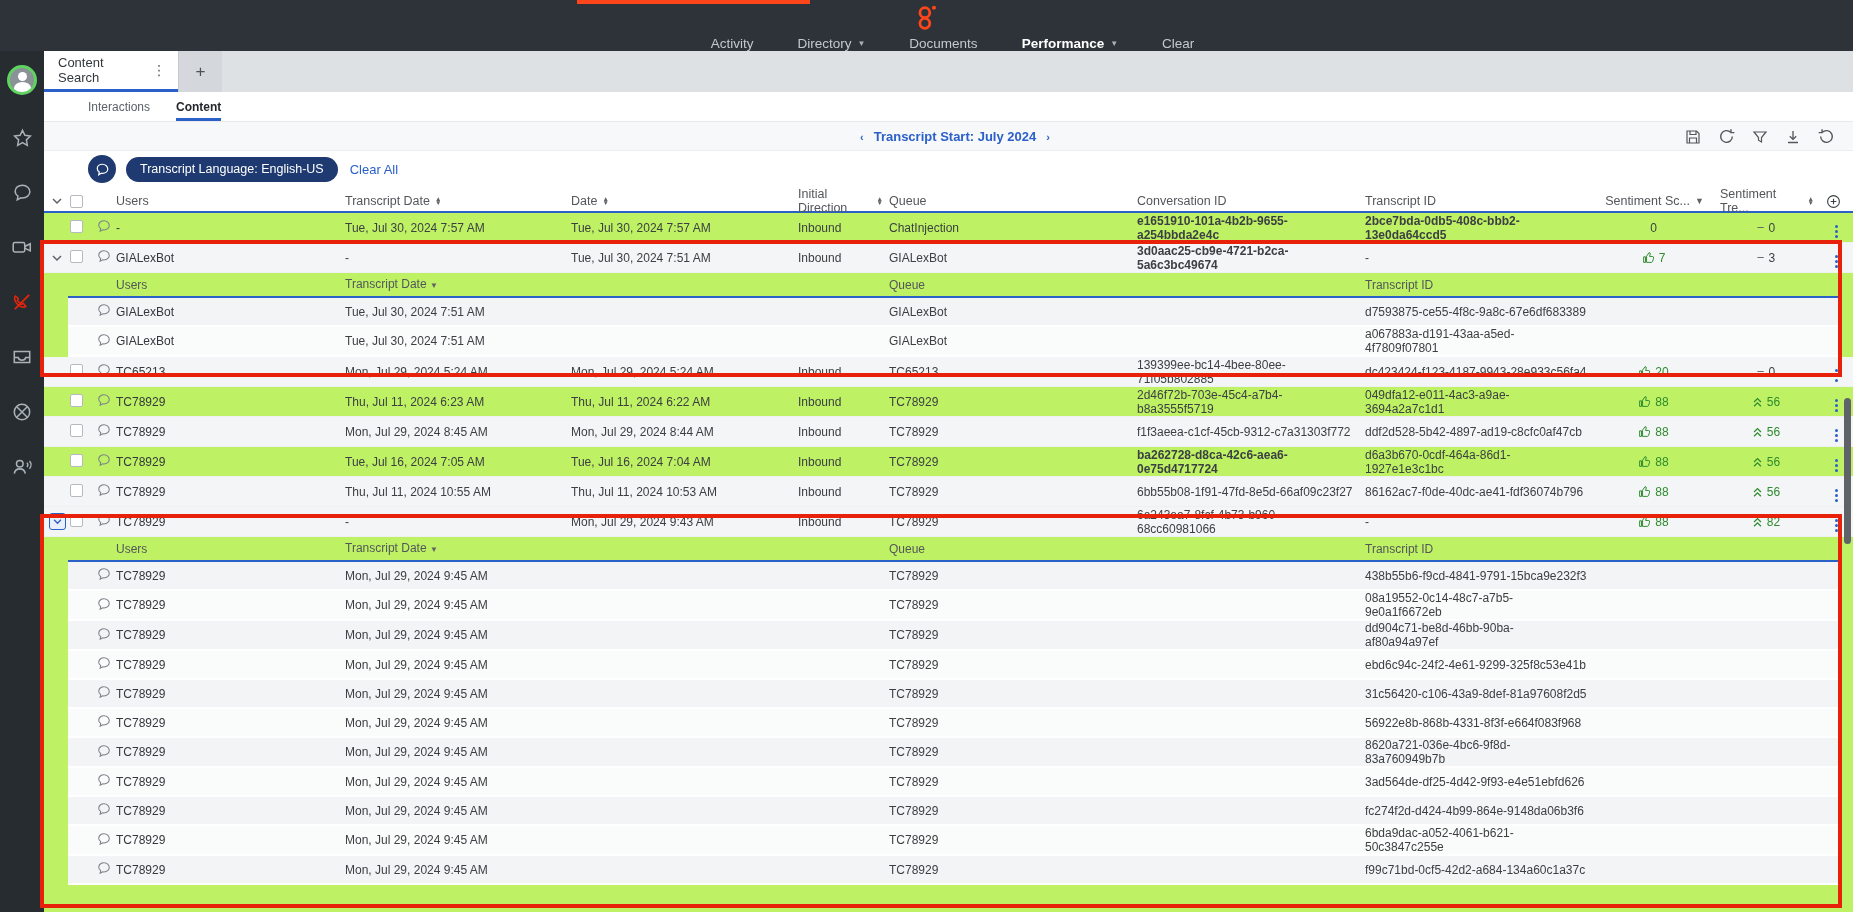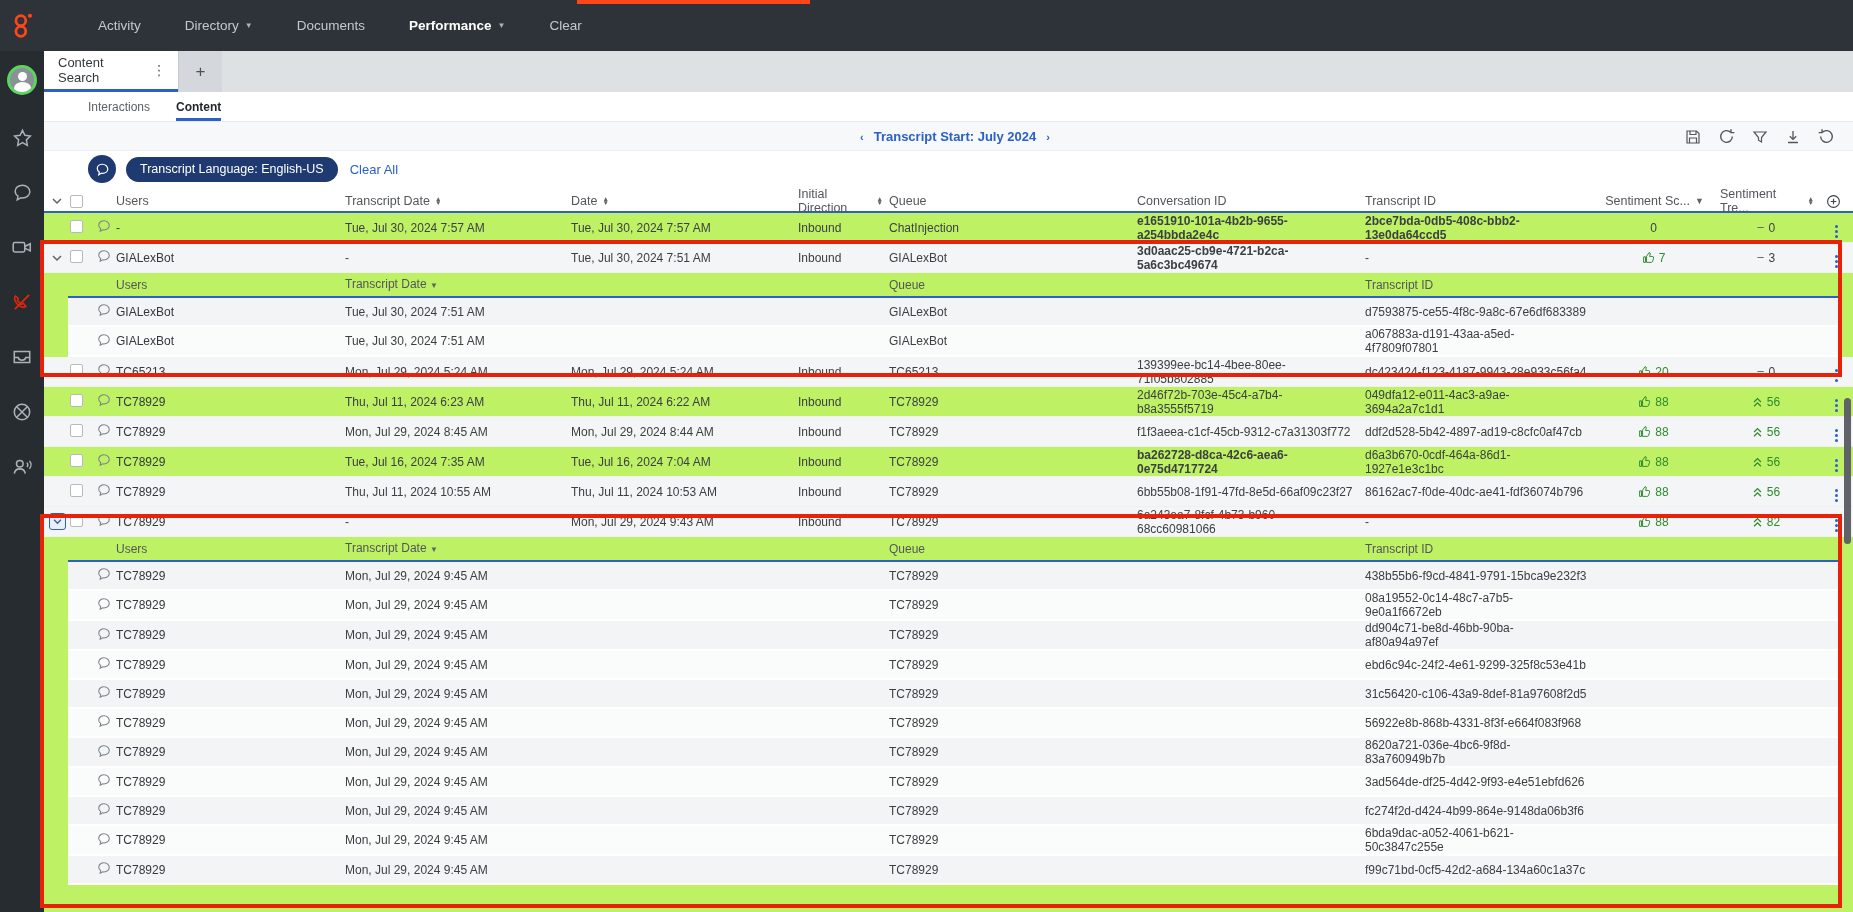--- a/index.html
+++ b/index.html
@@ -1,21 +1,21 @@
 <!DOCTYPE html>
 <html><head>
 <meta charset="utf-8">
 <style>
   * { margin:0; padding:0; box-sizing:border-box; }
   html,body { width:1853px; height:912px; overflow:hidden; background:#fff;
     font-family:"Liberation Sans", sans-serif; position:relative; }
 
   
   .topnav { position:absolute; left:0; top:0; width:1853px; height:51px;
-    background:#2d3338; display:flex; align-items:center; z-index:5; }
+    background:#2d3338; display:flex; align-items:center; z-index:5;flex-direction:column; }
   .loading-strip { position:absolute; left:577px; top:0; width:233px; height:4px; background:#ff451a; }
   .logo-box { width:46px; height:51px; display:flex; align-items:center; justify-content:center; }
   .nav-items { display:flex; align-items:center; margin-left:52px; gap:44px; }
   .nav-item { color:#c3c9ce; font-size:13.5px; cursor:pointer; display:flex; align-items:center; gap:6px; }
   .nav-item.active { color:#fff; font-weight:bold; }
   .nav-caret { font-size:8px; color:#aab1b7; }
   .nav-right { position:absolute; right:14px; top:0; height:51px; display:flex; align-items:center; gap:16px; }
   .searchpill { width:156px; height:27px; border-radius:14px; background:#c9cdd2; border:none;
     padding:0 30px 0 12px; font-size:12px; color:#333; outline:none; }
   .search-wrap { position:relative; }
@@ -550,21 +550,21 @@
       
       
     </div>
     <div class="cell" style="padding:0;"><span class="checkbox"></span></div>
     <div class="cell c-center"><span class="chat-ic">
       <svg width="14" height="14" viewBox="0 0 16 16">
               <path d="M8 2C4.7 2 2 4.2 2 7c0 1.6.9 3 2.2 3.9L3.6 14l2.9-1.7c.5.1 1 .2 1.5.2 3.3 0 6-2.2 6-5S11.3 2 8 2z" fill="none" stroke="#7a8288" stroke-width="1.2"></path>
             </svg>
     </span></div>
     <div class="cell users-cell">TC78929</div>
-    <div class="cell">Tue, Jul 16, 2024 7:35 AM</div>
+    <div class="cell">Tue, Jul 16, 2024 7:05 AM</div>
     <div class="cell">Tue, Jul 16, 2024 7:04 AM</div>
     <div class="cell">Inbound</div>
     <div class="cell">TC78929</div>
     <div class="cell"><span class="wrap">ba262728-d8ca-42c6-aea6-0e75d4717724</span></div>
     <div class="cell"><span>d6a3b670-0cdf-464a-86d1-1927e1e3c1bc</span></div>
     <div class="cell score-cell">
       <span style="display:inline-flex;">
         <svg width="13" height="13" viewBox="0 0 16 16">
               <path d="M2 7.2h2.3v6.8H2zM5.6 14h5.8c.8 0 1.5-.5 1.7-1.3l1.1-3.8A1.7 1.7 0 0 0 12.6 6.7H9.4l.7-3a1.4 1.4 0 0 0-1.4-1.7L5.6 6.4z" fill="none" stroke="#2e8b2e" stroke-width="1.2"></path>
             </svg>

